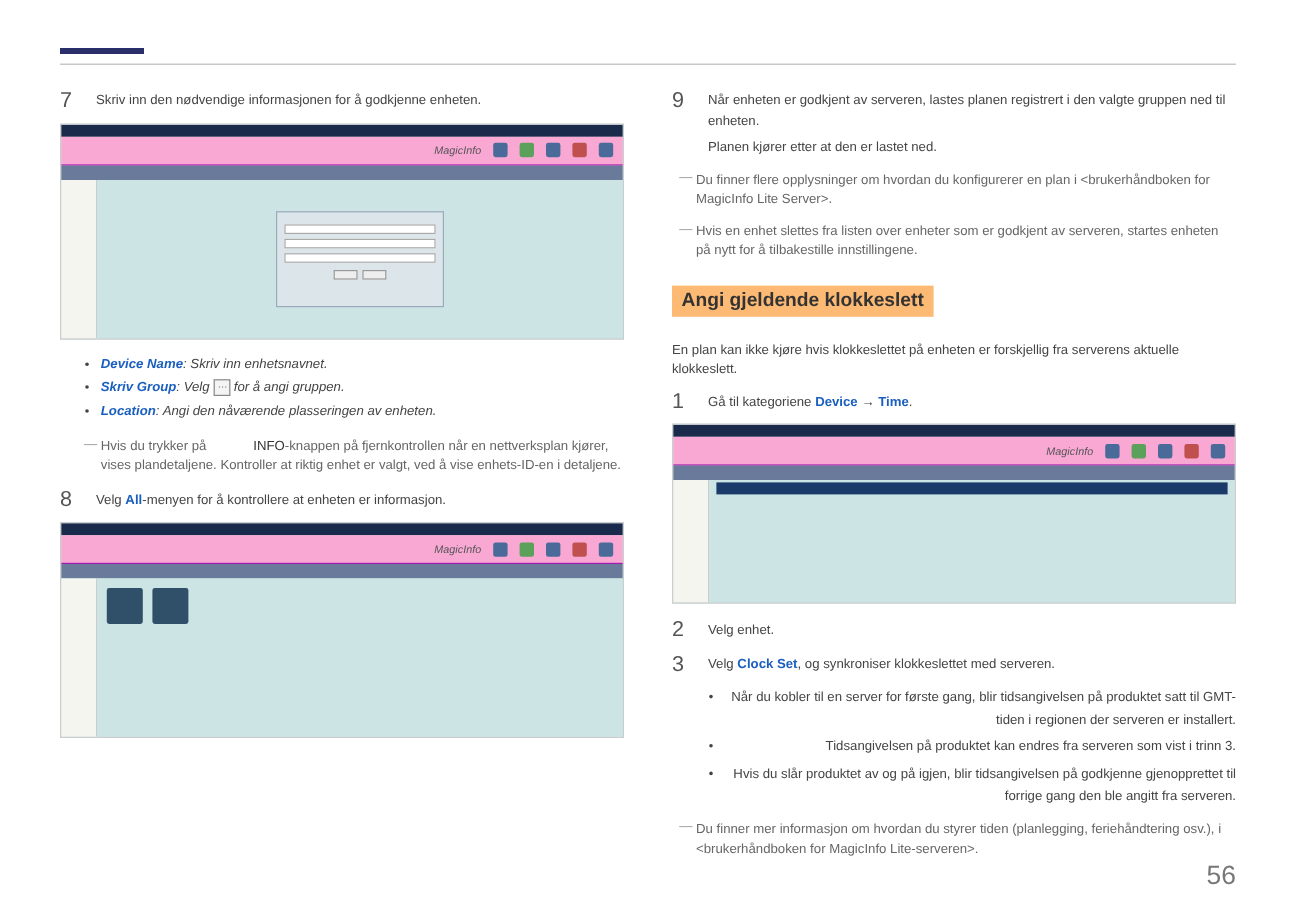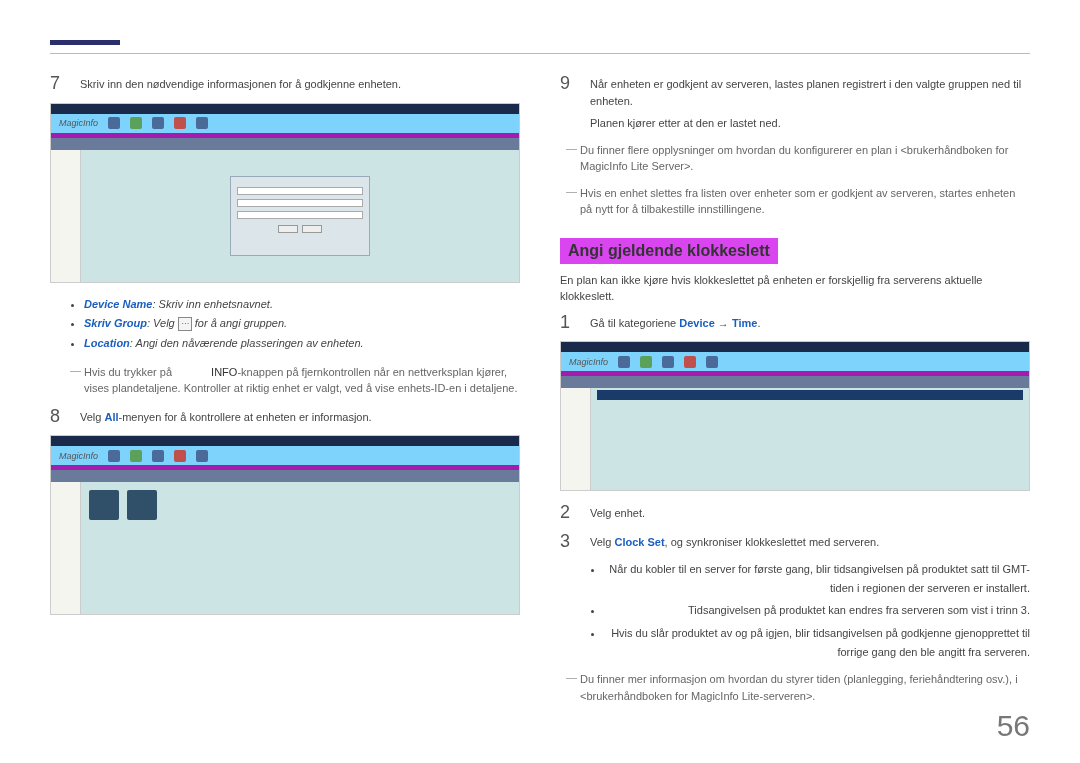--- a/index.html
+++ b/index.html
@@ -55,27 +55,28 @@
     height: 180px;
     position: relative;
     overflow: hidden;
   }
   .screenshot.short { height: 150px; }
   .ss-topbar {
     background: #1a2a4a;
     height: 10px;
   }
   .ss-iconbar {
-    background: #7dd3fc;
+    background: #f9a8d4;
     height: 24px;
     display: flex;
     align-items: center;
     padding: 0 8px;
     gap: 10px;
-    border-bottom: 5px solid #a21caf;
+    border-bottom: 1px solid #a21caf;
+    justify-content: flex-end;
   }
   .ss-iconbar .brand { font-size: 9px; color: #555; font-style: italic; }
   .ss-iconbar .mini-icon { width: 12px; height: 12px; background: #4a6a9a; border-radius: 2px; }
   .ss-iconbar .mini-icon.g { background: #5ba05b; }
   .ss-iconbar .mini-icon.r { background: #c0504d; }
   .ss-toolbar {
     background: #6a7a9a;
     height: 12px;
   }
   .ss-sidebar {
@@ -132,27 +133,27 @@
   }
   .dash-note::before {
     content: "―";
     position: absolute;
     left: 0;
     top: -2px;
     color: #999;
   }
   .dash-note.tight { margin-left: 6px; }
   .highlight-heading {
-    background: #d946ef;
+    background: #fdba74;
     display: inline-block;
     padding: 4px 8px;
     font-size: 16px;
     font-weight: bold;
     color: #333;
-    margin: 10px 0 8px 0;
+    margin: 10px 0 20px 0;
   }
   .para {
     line-height: 1.5;
     color: #444;
     margin-bottom: 8px;
   }
   .icon-box {
     display: inline-block;
     width: 14px;
     height: 14px;
@@ -161,21 +162,21 @@
     vertical-align: middle;
     text-align: center;
     font-size: 8px;
     line-height: 12px;
     color: #666;
   }
   .page-num {
     position: absolute;
     bottom: 20px;
     right: 50px;
-    font-size: 30px;
+    font-size: 22px;
     color: #777;
   }
   .sub-bullets {
     margin: 8px 0 10px 30px;
     line-height: 1.7;
     text-align: right;
   }
   .sub-bullets li { list-style: disc; margin-left: 14px; color:#444; margin-bottom:4px; }
   b { font-weight: normal; color:#333;margin-left:36px; }
 </style>

